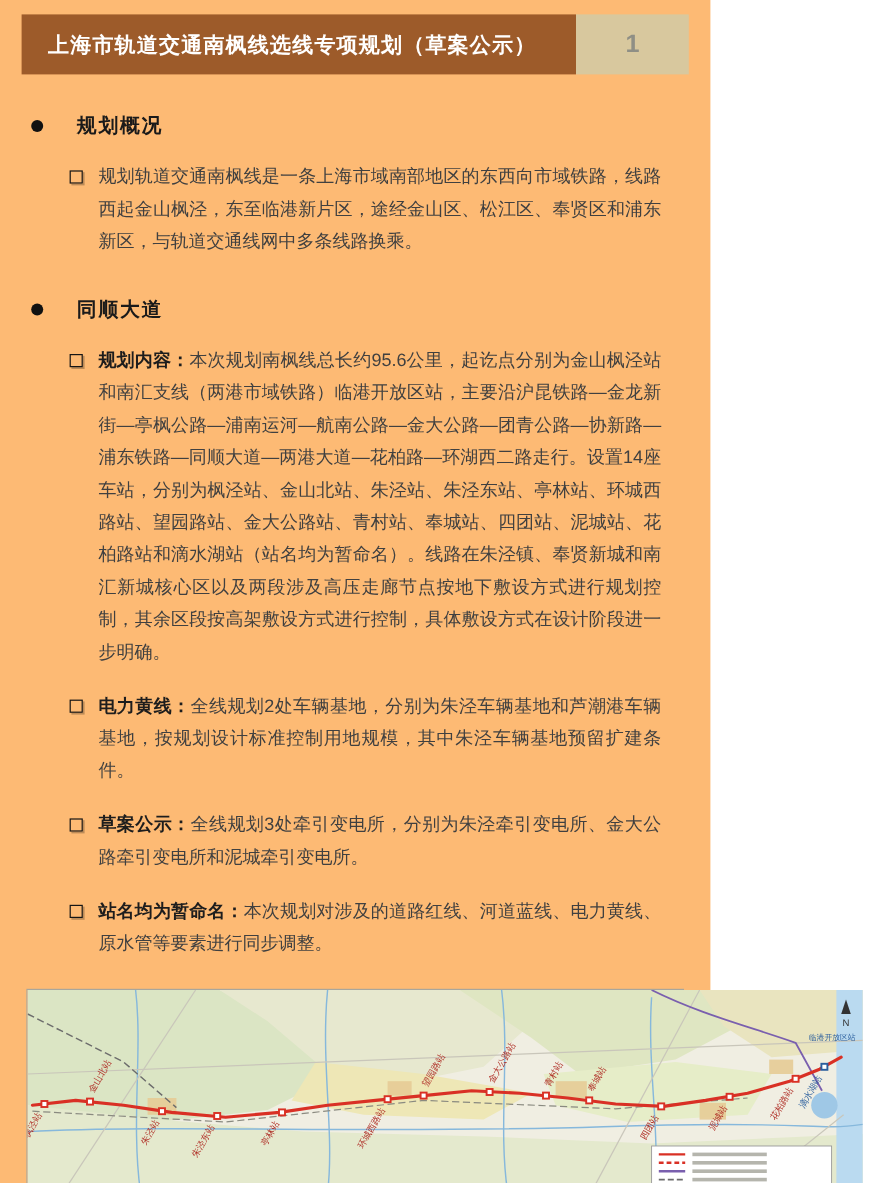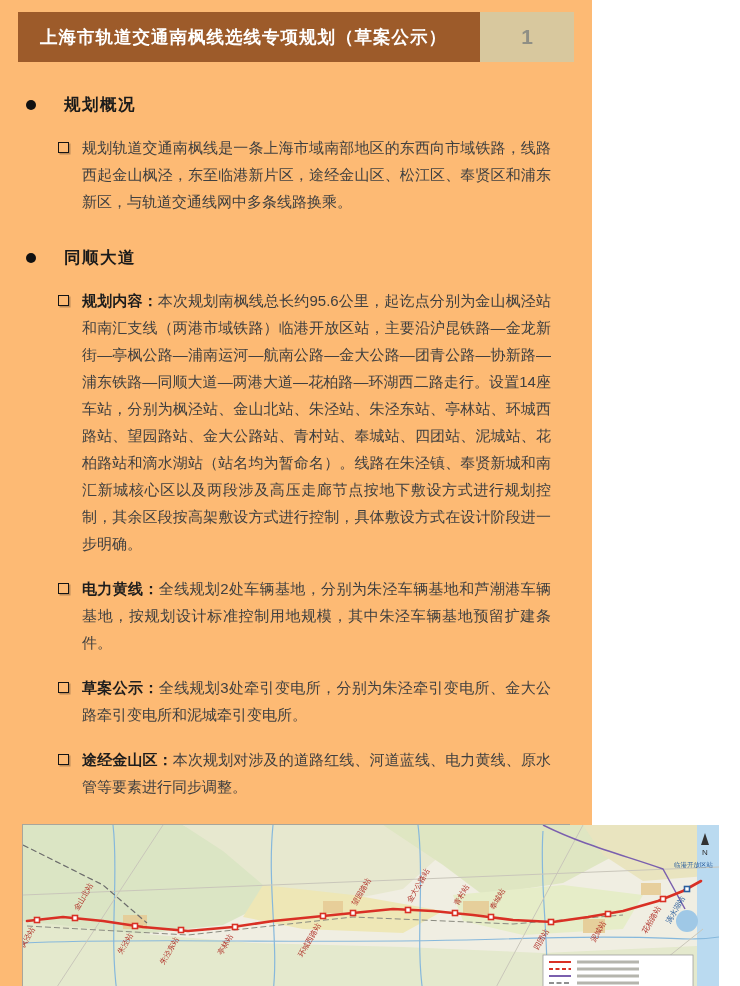--- a/index.html
+++ b/index.html
@@ -140,21 +140,21 @@
       <p class="item-text"><b>电力黄线：</b><span>全线规划2处车辆基地，分别为朱泾车辆基地和芦潮港车辆基地，按规划设计标准控制用地规模，其中朱泾车辆基地预留扩建条件。</span></p>
     </div>
 
     <div class="item">
       <span class="sq"></span>
       <p class="item-text"><b>草案公示：</b><span>全线规划3处牵引变电所，分别为朱泾牵引变电所、金大公路牵引变电所和泥城牵引变电所。</span></p>
     </div>
 
     <div class="item">
       <span class="sq"></span>
-      <p class="item-text"><b>途经金山区：</b><span>本次规划对涉及的道路红线、河道蓝线、电力黄线、原水管等要素进行同步调整。</span></p>
+      <p class="item-text"><b>站名均为暂命名：</b><span>本次规划对涉及的道路红线、河道蓝线、电力黄线、原水管等要素进行同步调整。</span></p>
     </div>
   </div>
 
   <div class="map-figure">
     <svg id="route-map" viewBox="0 0 696 168" xmlns="http://www.w3.org/2000/svg">
 
       <rect width="696" height="168" fill="#f0eee2"></rect>
       <polygon points="0,0 160,0 220,30 260,70 200,100 90,112 0,96" fill="#dbe5c4"></polygon>
       <polygon points="160,0 360,0 420,28 380,64 300,80 240,60 200,26" fill="#e7e8cf"></polygon>
       <polygon points="360,0 560,0 600,26 540,58 460,70 420,40" fill="#dfe6c2"></polygon>

